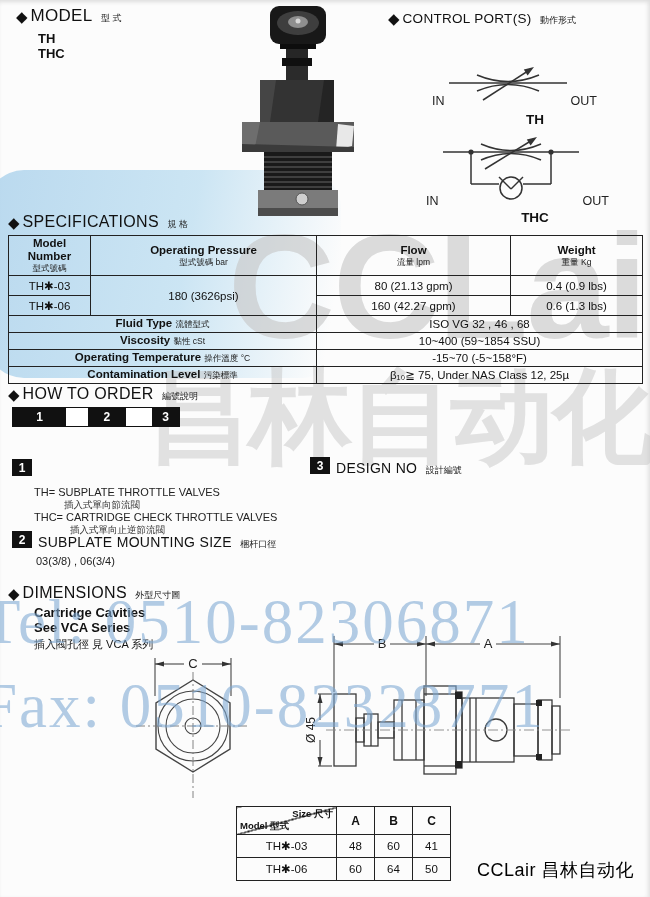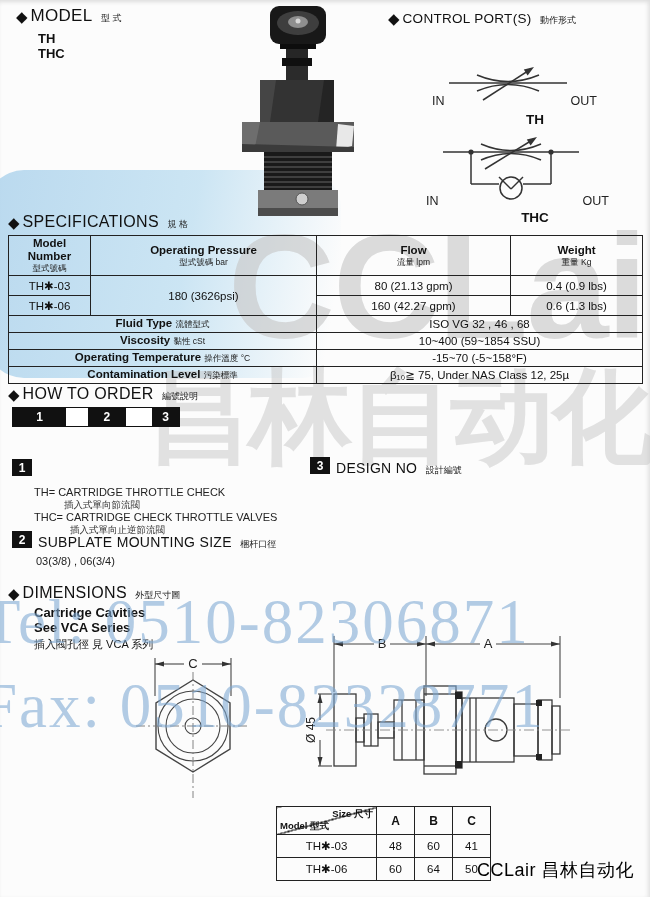--- a/index.html
+++ b/index.html
@@ -47,21 +47,21 @@
                font-weight:bold; font-size:12px; display:flex; align-items:center;
                justify-content:center; z-index:3; }
   .order-line { font-size:11px; color:#222; white-space:nowrap; }
   .order-zh   { font-size:9.5px; color:#333; white-space:nowrap; }
 
   
   .note-bold { font-weight:bold; font-size:13px; line-height:15px; white-space:nowrap; }
   .note-zh   { font-size:11px; white-space:nowrap; }
   svg text { font-family:"Liberation Sans", sans-serif; fill:#222; }
 
-  .dim-table { width:214px; table-layout:fixed;margin-left:40px; }
+  .dim-table { width:214px; table-layout:fixed; }
   .dim-table td { border:1.4px solid #222; text-align:center; vertical-align:middle;
                   font-size:11.5px; }
   .dim-table .hcell { font-weight:bold; font-size:12px; }
   .diag { position:relative; height:28px;
           background:linear-gradient(to bottom right, transparent 48.8%, #222 48.8%, #222 51.2%, transparent 51.2%); }
   .diag .dt { position:absolute; top:1px; right:3px; font-weight:bold; font-size:9.5px; }
   .diag .db { position:absolute; bottom:1px; left:3px; font-weight:bold; font-size:9.5px; }
 
   .footer-brand { font-size:18px; color:#000; letter-spacing:.5px; white-space:nowrap; }
 
@@ -253,21 +253,21 @@
     <div class="ot-row1">
       <div class="ot-box" style="width:54px;">1</div>
       <div class="ot-gap" style="width:22px;"></div>
       <div class="ot-box" style="width:38px;">2</div>
       <div class="ot-gap" style="width:27px;"></div>
       <div class="ot-box" style="width:27px;">3</div>
     </div>
   </div>
 
   <div class="num-badge" style="left:12px; top:459px;">1</div>
-  <div class="ct order-line" style="left:34px; top:486px;">TH= CARTRIDGE THROTTLE CHECK</div>
+  <div class="ct order-line" style="left:34px; top:486px;">TH= SUBPLATE THROTTLE VALVES</div>
   <div class="ct order-zh" style="left:64px; top:499px;">插入式單向節流閥</div>
   <div class="ct order-line" style="left:34px; top:511px;">THC= CARTRIDGE CHECK THROTTLE VALVES</div>
   <div class="ct order-zh" style="left:70px; top:524px;">插入式單向止逆節流閥</div>
 
   <div class="num-badge" style="left:310px; top:457px;">3</div>
   <div class="ct sec-head" style="left:336px; top:459px;">
     <span class="t-en" style="font-size:14px;">DESIGN NO</span>
     <span class="zh">設計編號</span>
   </div>
 

